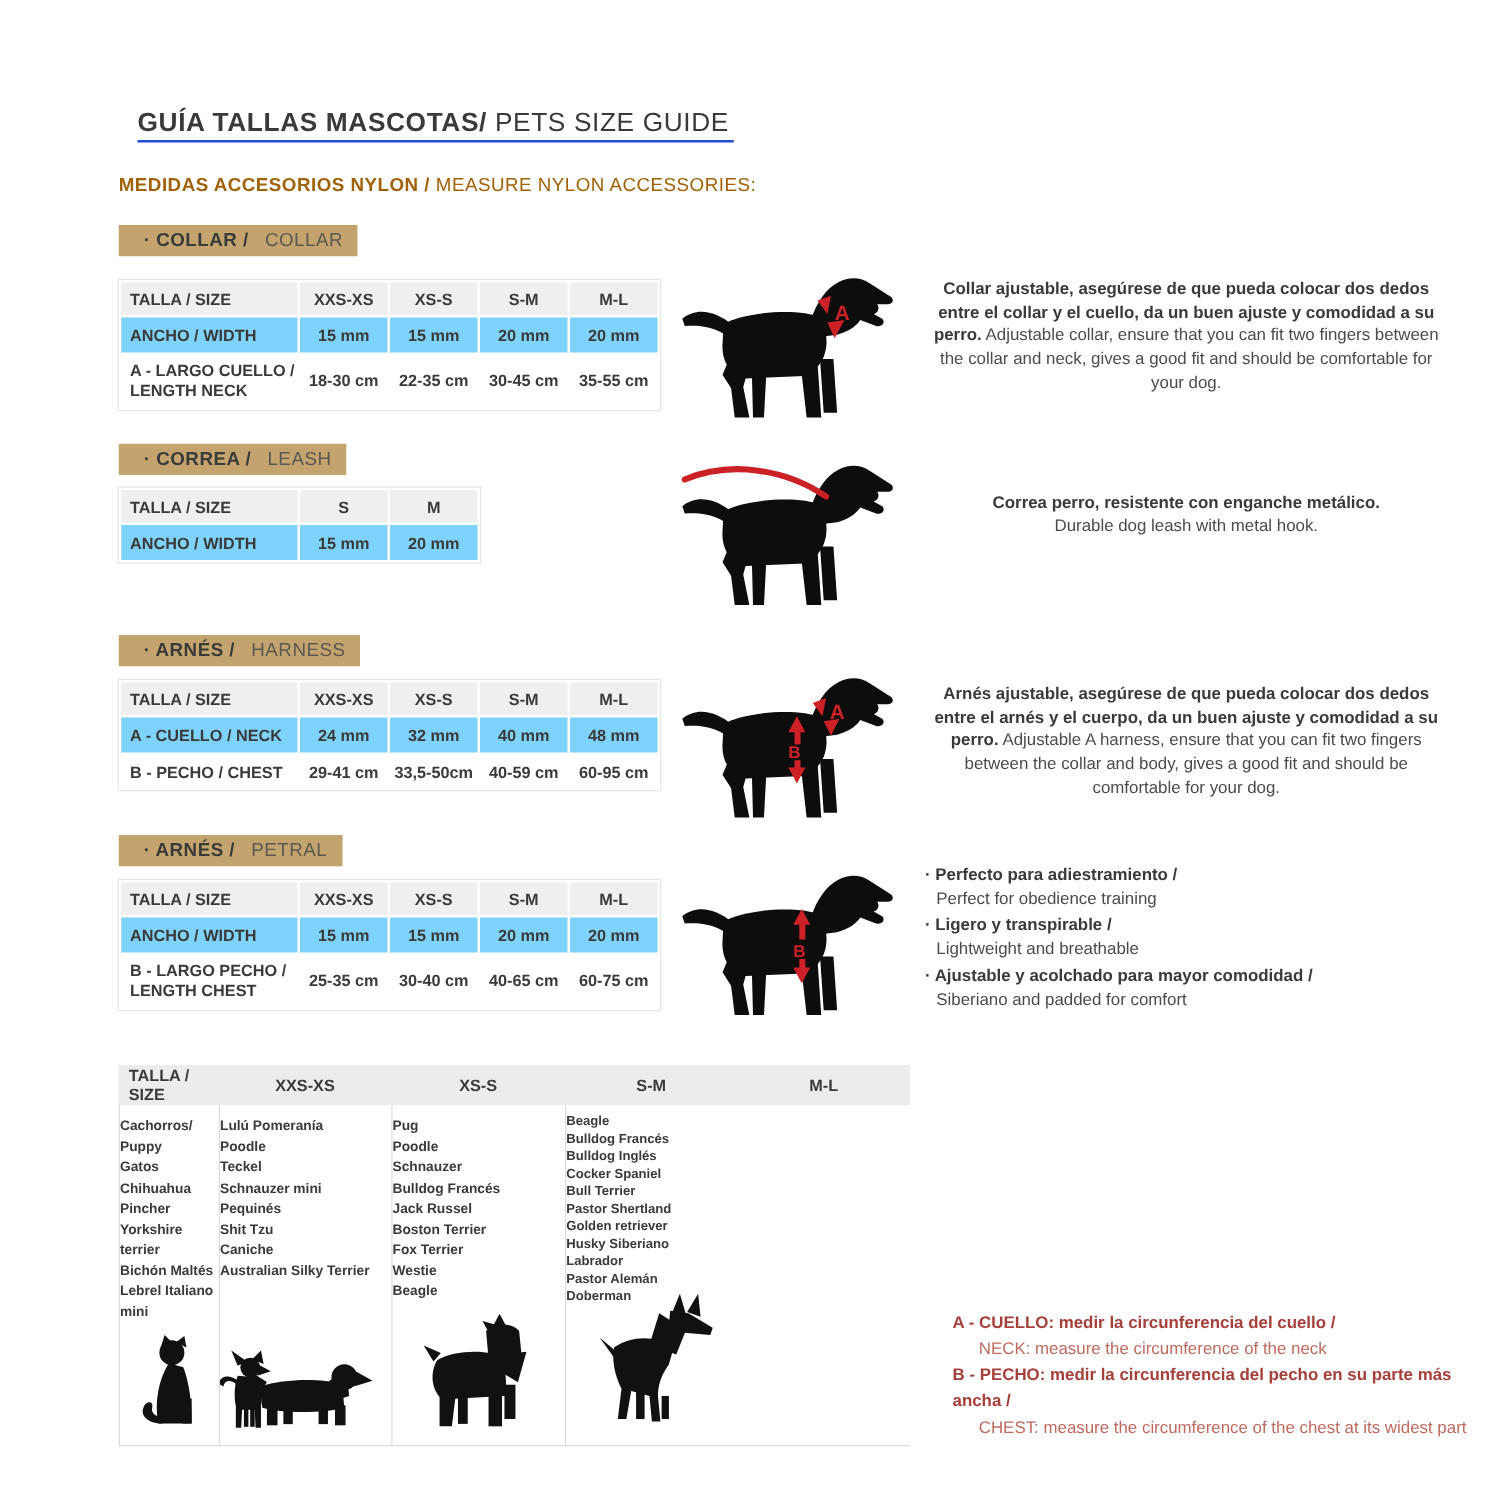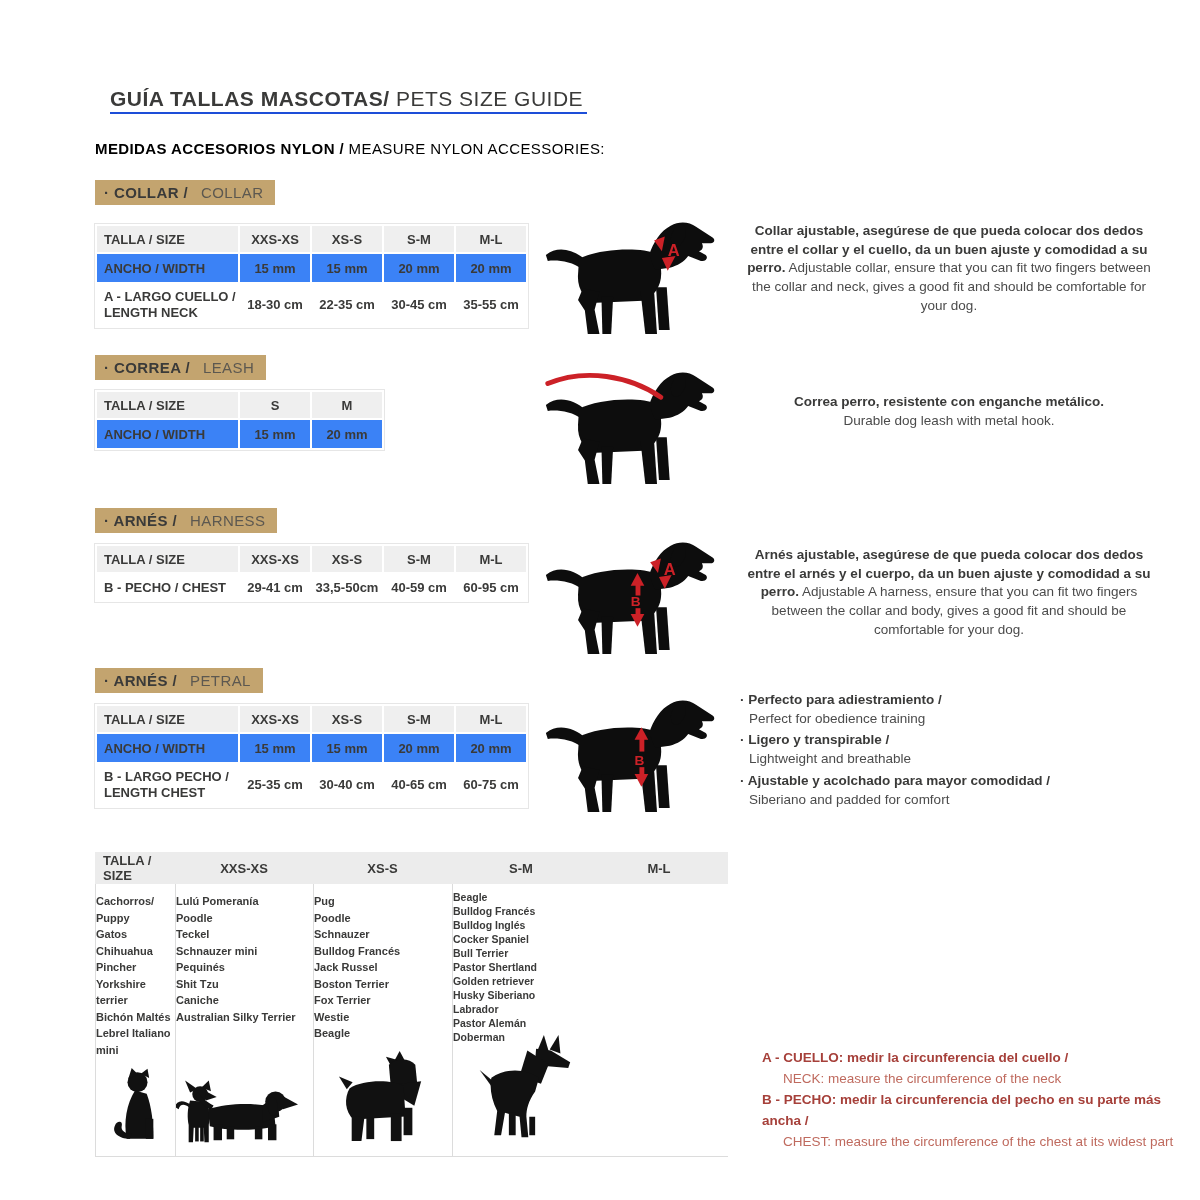--- a/index.html
+++ b/index.html
@@ -4,37 +4,37 @@
 <style>
   html,body{margin:0;padding:0;background:#fff;}
   .page{position:relative;width:1200px;height:1200px;background:#fff;overflow:hidden;
         font-family:"Liberation Sans",sans-serif;color:#3a3a39;}
 
   
   .title-wrap{position:absolute;left:95px;top:72px;}
   .title-wrap h1{margin:15px;display:inline-block;font-size:21px;letter-spacing:.5px;
         border-bottom:2px solid #1d4ed8;padding-bottom:1px;padding-right:4px;font-weight:bold;}
   .t-en{font-weight:400;}
-  .subtitle{position:absolute;left:95px;top:140px;font-size:15px;color:#000000;letter-spacing:.4px;}
+  .subtitle{position:absolute;left:95px;top:140px;font-size:15px;color:#a16207;letter-spacing:.4px;}
   .subtitle .s-es{font-weight:bold;}
 
   
   .badge{position:absolute;left:95px;background:#c3a46f;color:#fff;font-size:15px;
-         padding:4px 12px 4px 9px;letter-spacing:.4px;white-space:nowrap;}
+         padding:4px 12px 4px 20px;letter-spacing:.4px;white-space:nowrap;}
   .badge .b-es{font-weight:bold;margin-right:4px;}
   .badge .b-en{font-weight:400;opacity:.85;}
 
   
   .spec{position:absolute;left:95px;border-collapse:collapse;font-size:13px;font-weight:bold;
         color:#3a3a39;outline:1px solid #e6e6e6;}
   .spec td{border:2px solid #fff;height:26px;text-align:center;padding:0 2px;}
   .spec td.lbl{width:132px;text-align:left;padding-left:7px;}
   .spec td.val{width:66px;}
   .spec tr.hdr td{background:#efefef;}
-  .spec tr.shade td{background:#3b82f6;height:28px;}
+  .spec tr.shade td{background:#7dd3fc;height:28px;}
   .spec tr.tall td{height:42px;line-height:1.25;}
 
   
   .dog{position:absolute;left:540px;width:195px;}
   .svg-label{fill:#cc2127;font-family:"Liberation Sans",sans-serif;font-weight:800;font-size:17px;}
 
   
   .desc{position:absolute;left:740px;width:418px;font-size:13.5px;line-height:1.38;text-align:center;}
   .desc .es{font-weight:bold;color:#3a3a39;}
   .desc .en{font-weight:400;color:#4b4b4b;}
@@ -171,20 +171,27 @@
     <span class="b-es">ARNÉS /</span><span class="b-en">HARNESS</span>
   </div>
   <table class="spec" style="top:544px">
     <tbody>
         <tr class="hdr">
       <td class="lbl">TALLA / SIZE</td>
       <td class="val">XXS-XS</td>
       <td class="val">XS-S</td>
       <td class="val">S-M</td>
       <td class="val">M-L</td>
+    </tr>
+    <tr class="shade">
+      <td class="lbl">A - CUELLO / NECK</td>
+      <td class="val">24 mm</td>
+      <td class="val">32 mm</td>
+      <td class="val">40 mm</td>
+      <td class="val">48 mm</td>
     </tr>
     <tr>
       <td class="lbl">B - PECHO / CHEST</td>
       <td class="val">29-41 cm</td>
       <td class="val">33,5-50cm</td>
       <td class="val">40-59 cm</td>
       <td class="val">60-95 cm</td>
     </tr>
   </tbody>
     </table>

